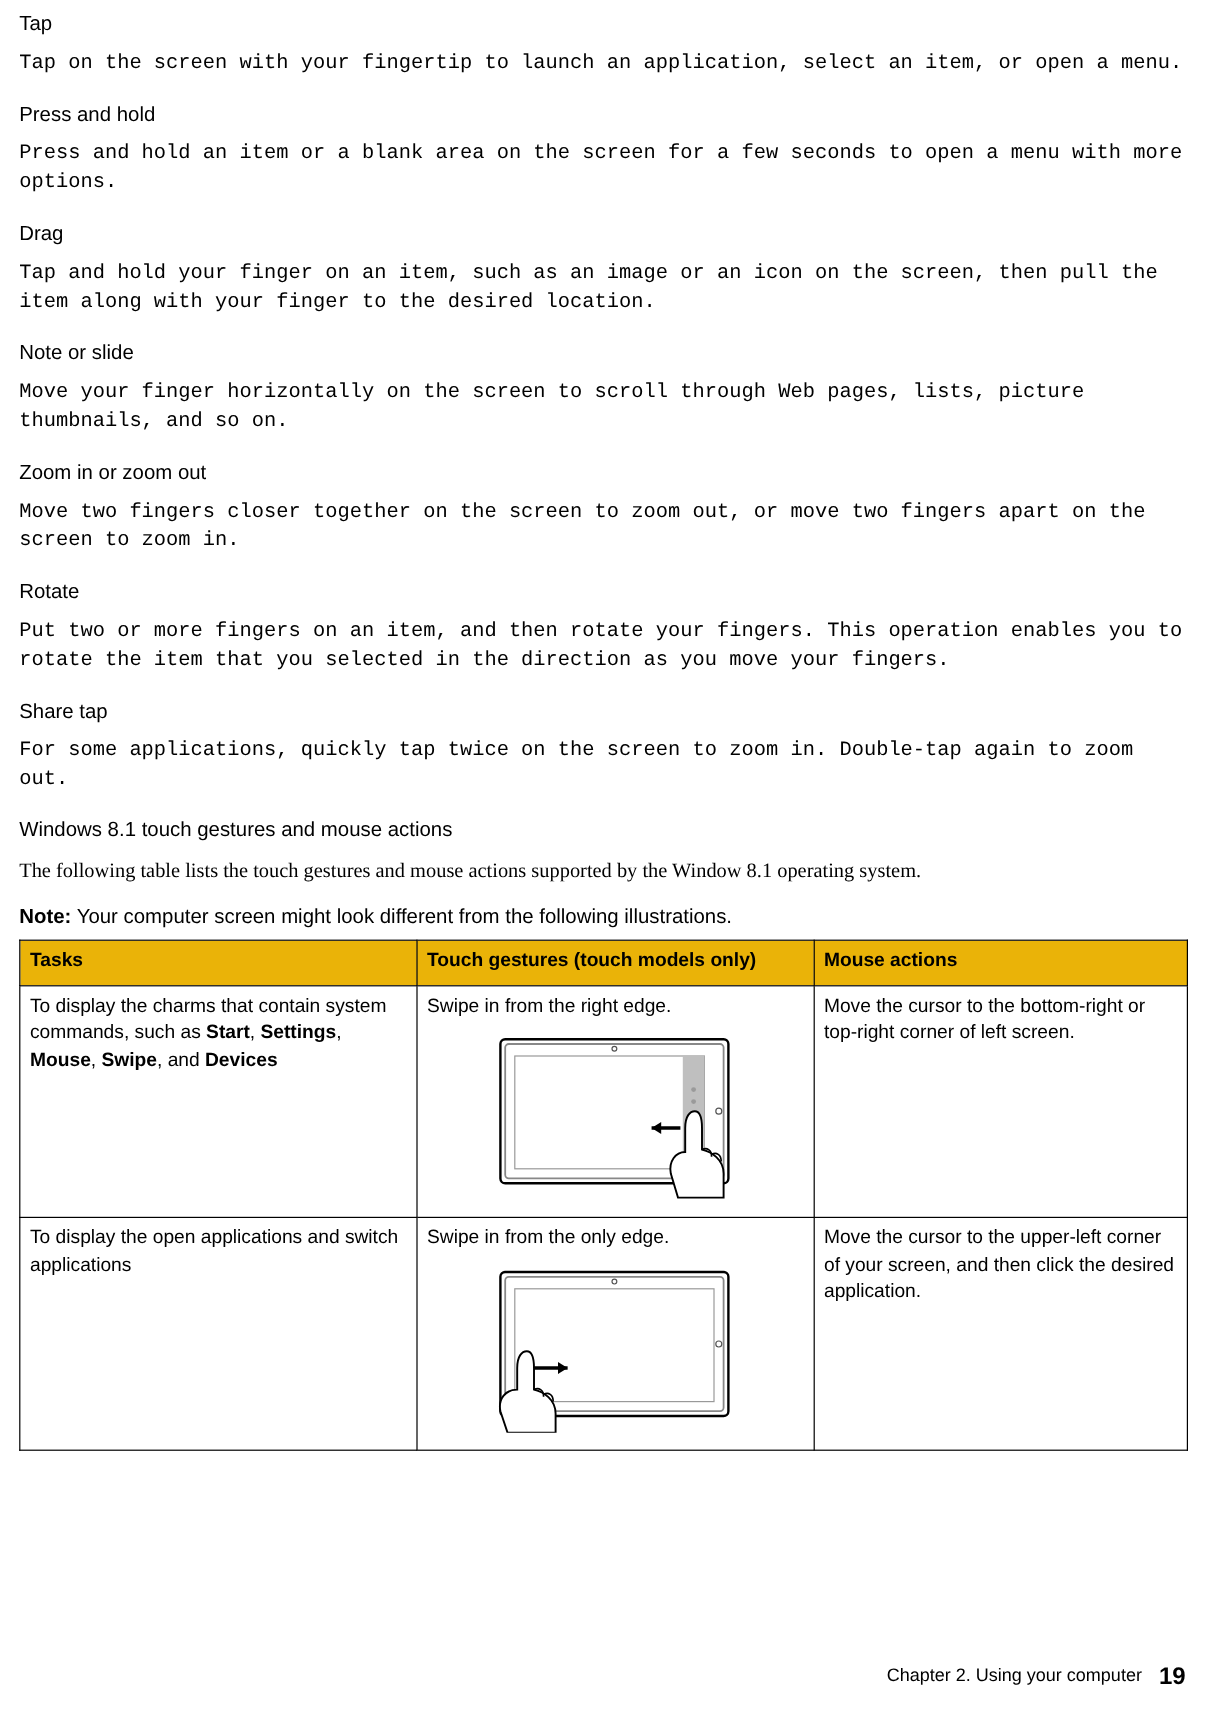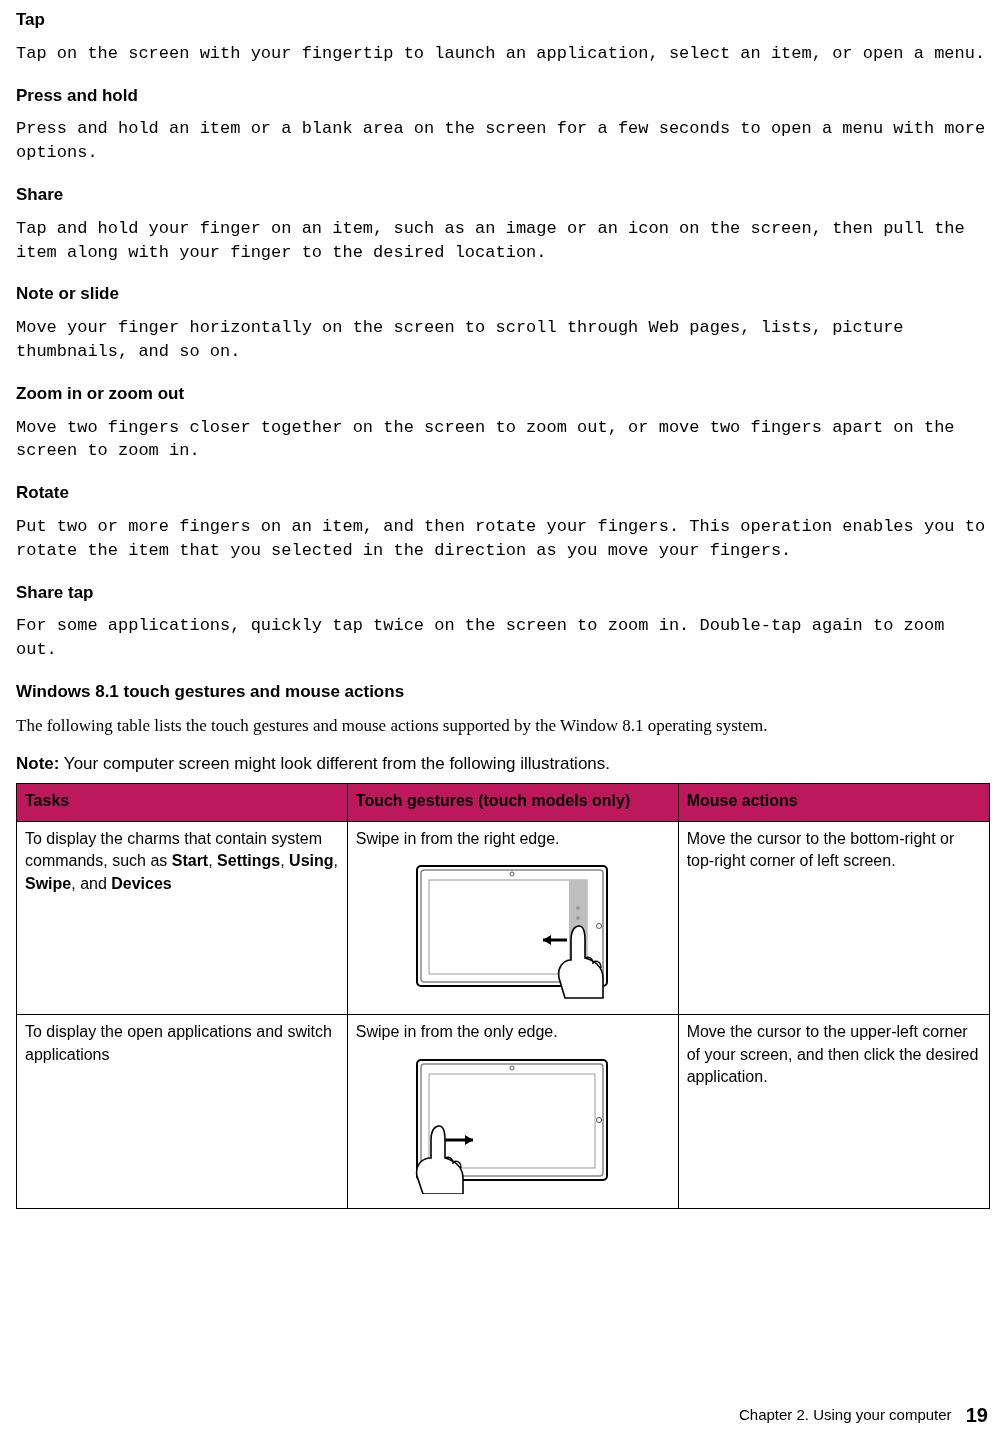--- a/index.html
+++ b/index.html
@@ -8,21 +8,21 @@
       font-size: 17px;
       line-height: 1.4;
       color: #000;
       background: #fff;
       width: 1006px;
       height: 1437px;
       position: relative;
       padding: 8px 16px 0 16px;
     }
     .section-heading {
-      font-weight: bold;
+      font-weight: normal;
       margin-top: 18px;
       margin-bottom: 10px;
     }
     .section-heading.first { margin-top: 0; }
     .body-text {
       margin-bottom: 4px;
       font-family: Liberation Mono, monospace;
     }
     .intro-text {
       margin-top: 5px;
@@ -41,58 +41,58 @@
     }
     th, td {
       border: 1.5px solid #000;
       text-align: left;
       vertical-align: top;
       padding: 6px 8px 8px 8px;
       font-size: 16px;
     }
     th {
       font-weight: bold;
-      background: #be185d;
+      background: #eab308;
     }
     th.col-tasks { width: 34%; }
     th.col-touch { width: 34%; }
     th.col-mouse { width: 32%; }
     .cell-touch {
       padding-bottom: 14px;
     }
     .illustration-wrap {
       display: flex;
       justify-content: center;
       margin-top: 10px;
     }
     .tablet-svg { display: block; }
     .footer {
       position: absolute;
-      bottom: 8px;
+      bottom: 26px;
       right: 18px;
       font-size: 15px;
     }
     .footer-page {
       font-weight: bold;
       font-size: 20px;
       margin-left: 10px;
       vertical-align: -2px;
     }
     .bold-inline b { font-weight: bold; }
   </style>
 </head>
 <body>
 
 <div class="section-heading first">Tap</div>
 <div class="body-text">Tap on the screen with your fingertip to launch an application, select an item, or open a menu.</div>
 
 <div class="section-heading">Press and hold</div>
 <div class="body-text">Press and hold an item or a blank area on the screen for a few seconds to open a menu with more options.</div>
 
-<div class="section-heading">Share</div>
+<div class="section-heading">Drag</div>
 <div class="body-text">Tap and hold your finger on an item, such as an image or an icon on the screen, then pull the item along with your finger to the desired location.</div>
 
 <div class="section-heading">Note or slide</div>
 <div class="body-text">Move your finger horizontally on the screen to scroll through Web pages, lists, picture thumbnails, and so on.</div>
 
 <div class="section-heading">Zoom in or zoom out</div>
 <div class="body-text">Move two fingers closer together on the screen to zoom out, or move two fingers apart on the screen to zoom in.</div>
 
 <div class="section-heading">Rotate</div>
 <div class="body-text">Put two or more fingers on an item, and then rotate your fingers. This operation enables you to rotate the item that you selected in the direction as you move your fingers.</div>
@@ -110,21 +110,21 @@
 <table>
   <thead>
     <tr>
       <th class="col-tasks">Tasks</th>
       <th class="col-touch">Touch gestures (touch models only)</th>
       <th class="col-mouse">Mouse actions</th>
     </tr>
   </thead>
   <tbody>
     <tr>
-      <td class="bold-inline" id="task-cell-0">To display the charms that contain system commands, such as <b>Start</b>, <b>Settings</b>, <b>Using</b>, <b>Swipe</b>, and <b>Devices</b></td>
+      <td class="bold-inline" id="task-cell-0">To display the charms that contain system commands, such as <b>Start</b>, <b>Settings</b>, <b>Mouse</b>, <b>Swipe</b>, and <b>Devices</b></td>
       <td class="cell-touch">
         <div>Swipe in from the right edge.</div>
         <div class="illustration-wrap">
           <svg class="tablet-svg" width="220" height="140" viewBox="0 0 220 140">
             <rect x="14" y="6" width="190" height="120" rx="4" fill="none" stroke="#000" stroke-width="2"></rect>
             <rect x="18" y="10" width="182" height="112" rx="3" fill="#fff" stroke="#888" stroke-width="1.5"></rect>
             <circle cx="109" cy="14" r="2" fill="none" stroke="#555" stroke-width="1"></circle>
             <circle cx="196" cy="66" r="2.5" fill="none" stroke="#555" stroke-width="1"></circle>
             <rect x="26" y="20" width="158" height="94" fill="#fff" stroke="#999" stroke-width="1"></rect>
             <rect x="166" y="20" width="18" height="94" fill="#bfbfbf"></rect>

